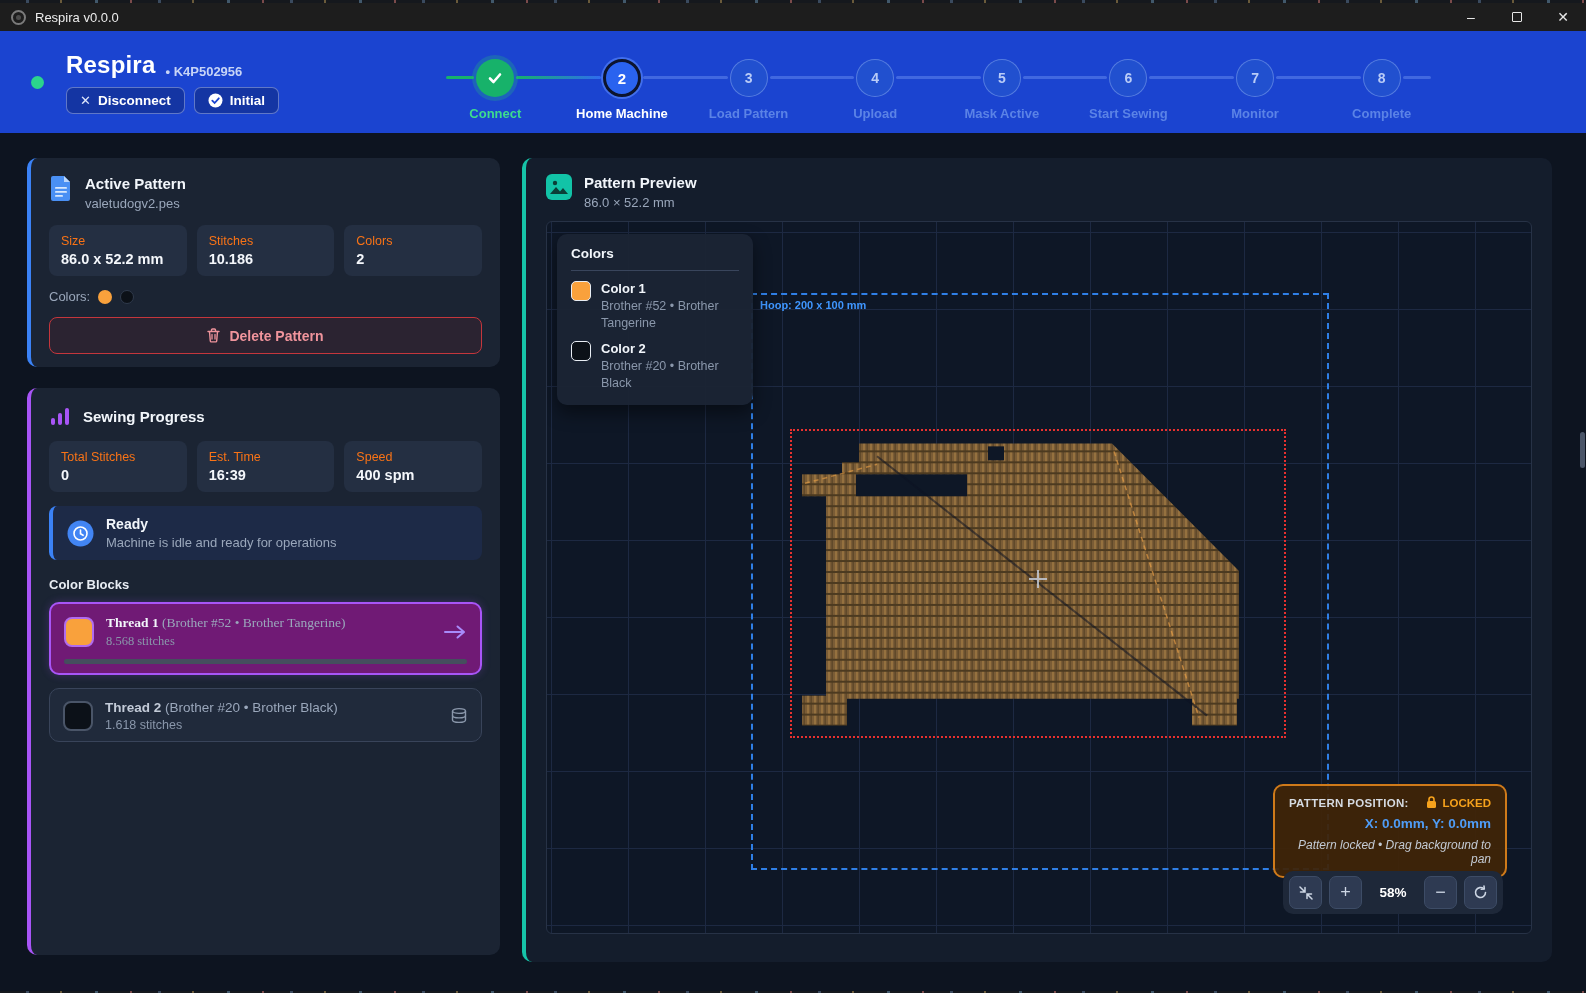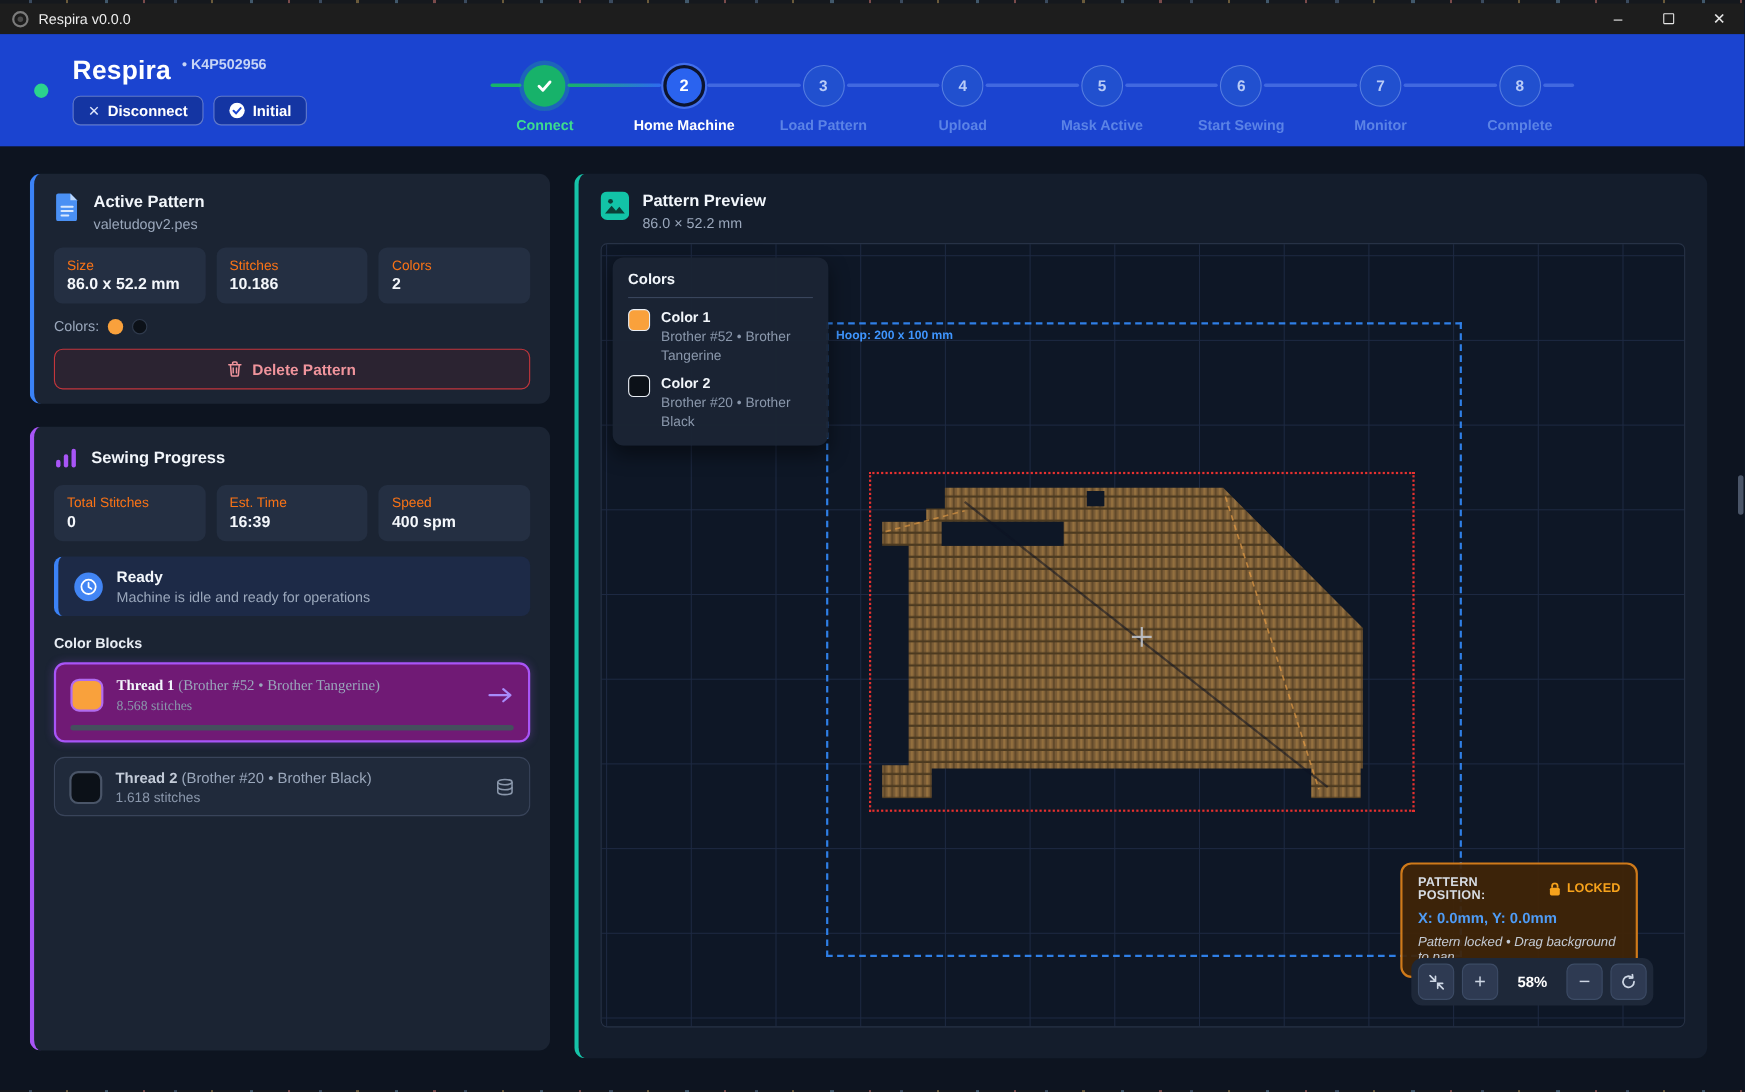--- a/index.html
+++ b/index.html
@@ -21,21 +21,21 @@
   .titlebar .app-ic::after{content:"";position:absolute;inset:3px;border-radius:50%;background:#555;}
   .titlebar .t-title { font-size:13px; color:#ececec; }
   .win-btns { margin-left:auto; display:flex; height:100%; }
   .win-btn { width:46px; height:100%; display:flex; align-items:center; justify-content:center;
     color:#e6e6e6; font-size:14px; }
   .win-btn .sq { width:10px; height:10px; border:1.4px solid #e6e6e6; border-radius:1px; display:block; }
   
   .header { height:102px; background:#1b44d0; position:relative; display:flex; align-items:center; }
   .status-dot { width:13px; height:13px; border-radius:50%; background:#2bd48d; margin-left:31px; flex:0 0 auto; }
   .brand { margin-left:22px; }
-  .brand-row { display:flex; align-items:flex-start; }
+  .brand-row { display:flex; align-items:flex-end; }
   .brand-name { font-size:24px; font-weight:bold; color:#ffffff; letter-spacing:.2px; }
   .brand-serial { font-size:13px; color:#c7d4f6; margin-left:10px; font-weight:bold; }
   .hdr-btns { display:flex; gap:9px; margin-top:8px; }
   .hdr-btn { display:flex; align-items:center; gap:7px; padding:5px 13px; border-radius:7px;
     background:rgba(10,25,80,.35); border:1px solid rgba(190,205,245,.45);
     color:#fff; font-size:13.5px; font-weight:bold; cursor:pointer; }
   .hdr-btn .x-glyph { font-size:13px; color:#dfe7fb; font-weight:normal; }
   
   .stepper { position:absolute; left:432px; top:0; width:1013px; height:102px; display:flex; }
   .step { flex:1; position:relative; display:flex; flex-direction:column; align-items:center; padding-top:28px; cursor:pointer; }
@@ -115,22 +115,22 @@
     border-radius:10px; padding:12px 14px 13px; box-shadow:0 8px 18px rgba(0,0,0,.45); }
   .legend-title { font-size:13.5px; font-weight:bold; color:#f2f6fb; }
   .legend hr { border:none; border-top:1px solid #39455c; margin:9px 0 10px; }
   .legend-item { display:flex; gap:10px; margin-top:9px; }
   .legend-sw { width:20px; height:20px; border-radius:5px; flex:0 0 auto; border:1.5px solid #e8edf4; }
   .legend-sw.c1 { background:#f9a13c; }
   .legend-sw.c2 { background:#0c1118; }
   .legend-name { font-size:13px; font-weight:bold; color:#f2f6fb; }
   .legend-desc { font-size:12.5px; color:#8a97ab; line-height:1.35; margin-top:2px; }
   
-  .pos-box { position:absolute; left:726px; top:562px; width:216px; background:rgba(64,36,7,.94);
-    border:2px solid #cf7a1a; border-radius:10px; padding:10px 14px; }
+  .pos-box { position:absolute; left:726px; top:562px; width:234px; background:rgba(64,36,7,.94);
+    border:2px solid #cf7a1a; border-radius:10px; padding:10px 14px;text-align:right; }
   .pos-row1 { display:flex; align-items:center; justify-content:space-between; }
   .pos-lbl { font-size:11.5px; font-weight:bold; color:#d6dbe2; letter-spacing:.3px; }
   .pos-locked { display:flex; align-items:center; gap:5px; font-size:11.5px; font-weight:bold; color:#f6a21c; }
   .pos-coords { margin-top:7px; font-size:13.5px; font-weight:bold; color:#4f9cf6; }
   .pos-hint { margin-top:7px; font-size:12px; font-style:italic; color:#c3cad4; }
   
   .zoom-bar { position:absolute; right:28px; bottom:19px; background:#1e2839; border-radius:10px;
     padding:5px 6px; display:flex; align-items:center; gap:7px; }
   .zoom-btn { width:33px; height:33px; border-radius:7px; background:#2e3a52; border:1px solid #3d4c66;
     color:#cdd6e4; display:flex; align-items:center; justify-content:center; font-size:18px; cursor:pointer; }

